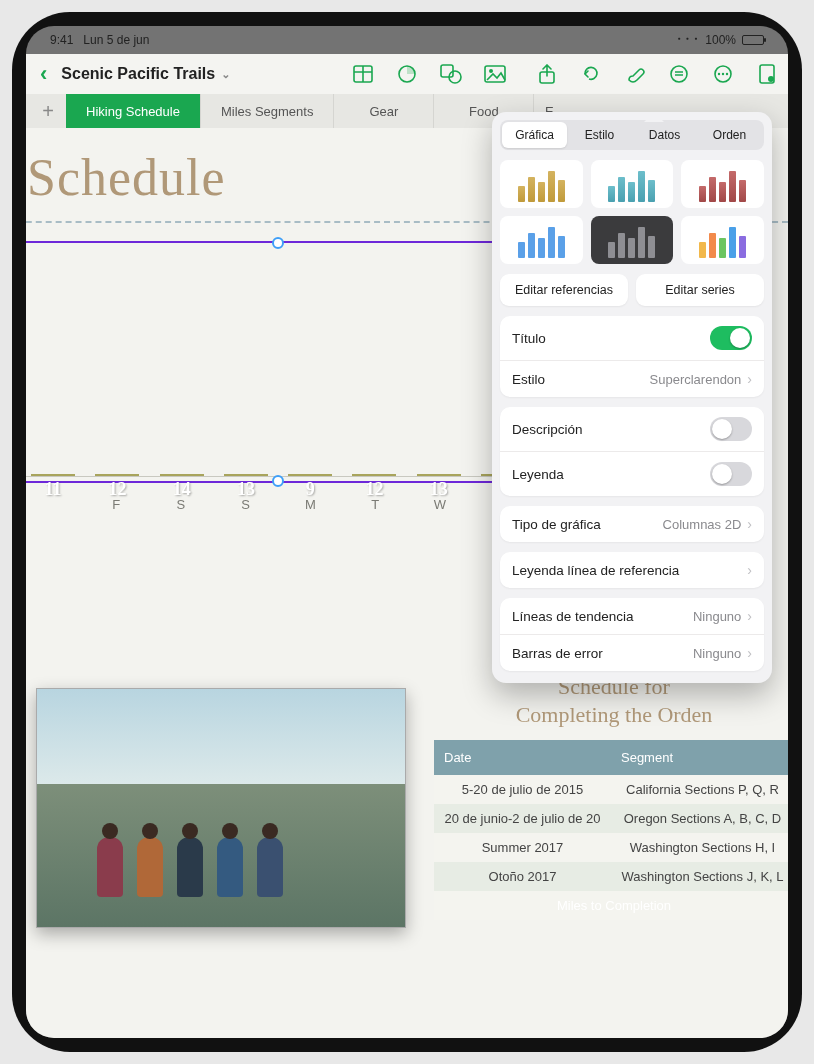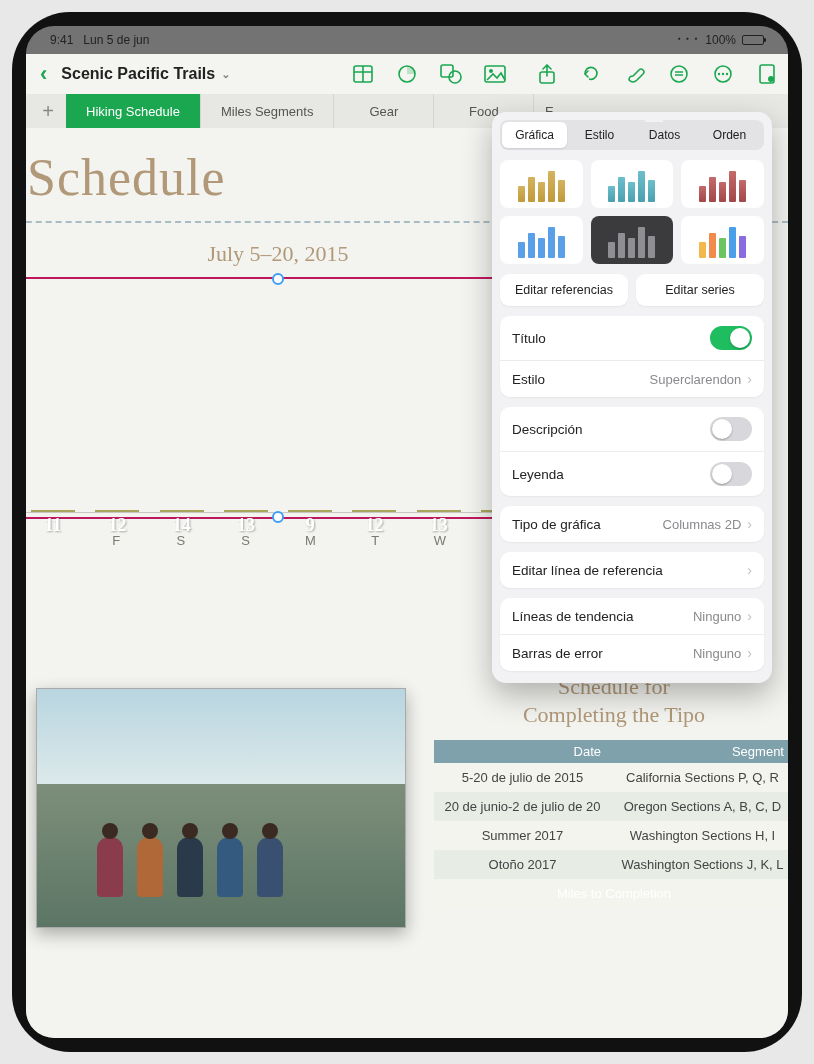--- a/index.html
+++ b/index.html
@@ -40,21 +40,21 @@
   
   .canvas { position:relative; height: calc(100% - 102px); overflow:hidden; background:#f3f3ef;}
 
   
   .page-title { font-family: Georgia, "Times New Roman", serif; font-size:52px; color:#b09878; padding:20px 0 10px 0; margin-left:-40px; letter-spacing:1px;}
   .title-underline { border-bottom:2px dashed #a8bcc5; margin:4px 0 18px -40px; }
 
   
   .chart-block { margin:0 0 0 -8px; position:relative; width:520px; }
   .chart-title { text-align:center; font-family: Georgia, serif; font-size:22px; color:#b09878; margin-bottom:10px; }
-  .chart-sel { border:2px solid #be185d; position:relative; padding:4px 0;}
+  .chart-sel { border:2px solid #6d28d9; position:relative; padding:4px 0;}
   .chart-sel::before, .chart-sel::after { content:""; position:absolute; width:8px; height:8px; background:#fff; border:2px solid #3f9ff7; border-radius:50%; left:50%; transform:translateX(-50%);}
   .chart-sel::before{ top:-6px;} .chart-sel::after{ bottom:-6px;}
   .bars-row { display:flex; align-items:flex-end; height:230px; gap:18px; padding:0 10px; border-bottom:1px solid #c8c8c0;}
   .bar-col { flex:1; display:flex; flex-direction:column; align-items:center; }
   .bar { width:44px; background:linear-gradient(to bottom,#c1bd70 0,#b4b067 100%); border:1px solid #a8a45c; position:relative;}
   .bar-label { position:absolute; top:4px; left:50%; transform:translateX(-50%); color:#fff; font-family:Georgia,serif; font-weight:bold; font-size:18px; text-shadow:1px 1px 2px rgba(0,0,0,.3);}
   .bar-cat { margin-top:8px; color:#7a7a74; font-size:13px; height:16px;}
   .cats-row { display:flex; gap:18px; padding:6px 10px 0;}
   .cats-row .bar-cat { flex:1; text-align:center;}
 
@@ -62,21 +62,21 @@
   .photo-card { position:absolute; left:10px; top:560px; width:370px; height:240px; background:linear-gradient(to bottom,#b8d5e0 0,#dce9ea 40%,#7d8f7a 40%,#5c7565 100%); box-shadow:0 6px 16px rgba(0,0,0,.3); border:1px solid #aaa;}
   .beach-people { position:absolute; bottom:30px; left:60px; display:flex; gap:14px;}
   .person { width:26px; height:60px; background:#2a3a4a; border-radius:12px 12px 4px 4px; position:relative;}
   .person::before{content:""; position:absolute; top:-14px; left:5px; width:16px; height:16px; background:#3a2a22; border-radius:50%;}
   .p1{background:#8a3c4c;} .p2{background:#b06838;} .p4{background:#345a80;} .p5{background:#3a5070;}
 
   
   .schedule-block { position:absolute; right:-6px; top:545px; width:360px;}
   .sched-title { text-align:center; font-family:Georgia,serif; font-size:22px; color:#b09878; line-height:1.25; margin-bottom:12px;}
   .sched-table { width:100%; font-size:13px; border-collapse:collapse;}
-  .sched-table th { background:#7fa1ab; color:#fff; text-align:right; padding:4px 10px; font-weight:500;}
+  .sched-table th { background:#7fa1ab; color:#fff; text-align:left; padding:10px 10px; font-weight:500;}
   .sched-table td { padding:7px 10px; color:#444;text-align:center;}
   .sched-table tr:nth-child(odd) td { background:#f4f4ef;}
   .sched-table tr:nth-child(even) td { background:#e7ece4;}
   .sched-table .foot td { background:#7fa1ab; color:#fff; font-weight:500;}
 
   
   .popover { position:absolute; top:86px; right:16px; width:280px; background:#f2f2f4; border-radius:14px; box-shadow:0 12px 30px rgba(0,0,0,.28); padding:8px 8px 2px; z-index:50;}
   .popover::before { content:""; position:absolute; top:-10px; right:108px; border:10px solid transparent; border-bottom-color:#f2f2f4;}
   .seg-ctrl { display:flex; background:#e3e3e6; border-radius:8px; padding:2px; gap:0; margin-bottom:10px;}
   .seg { flex:1; text-align:center; font-size:12px; padding:6px 0; color:#222; border-radius:6px;}
@@ -223,21 +223,20 @@
       <div class="sheet-tab last" style="min-width:30px;padding:0 8px;">
           <span>E</span>
         </div>
     </div>
 
     <div class="canvas">
       <div class="page-title">g Schedule</div>
       <div class="title-underline"></div>
 
       <div class="chart-block">
-        <div class="chart-title">July 5–20, 2015</div>
         <div class="chart-sel">
           <div class="bars-row" id="bars-row">
               <div class="bar-col">
                 <div class="bar" style="height: 73.3333%;">
                   <div class="bar-label">11</div>
                 </div>
               </div>
               <div class="bar-col">
                 <div class="bar" style="height: 80%;">
                   <div class="bar-label">12</div>
@@ -293,21 +292,21 @@
             <div class="person p2"></div>
             <div class="person"></div>
             <div class="person p4"></div>
             <div class="person p5"></div>
         </div>
       </div>
 
       <div class="schedule-block">
         <div class="sched-title">
           <span>Schedule for</span><br>
-          <span>Completing the Tipo</span>
+          <span>Completing the Orden</span>
         </div>
         <table class="sched-table">
           <thead>
               <tr>
             <th>Date</th>
             <th>Segment</th>
           </tr>
             </thead>
           <tbody id="sched-body">
               <tr>
@@ -430,21 +429,21 @@
           <span>Tipo de gráfica</span>
           <span class="li-val">
               <span>Columnas 2D</span>
               <span class="chev-r">›</span>
             </span>
         </div>
       </div>
 
       <div class="list-group">
         <div class="li-row">
-          <span>Editar línea de referencia</span>
+          <span>Leyenda línea de referencia</span>
           <span class="li-val">
               <span class="chev-r">›</span>
             </span>
         </div>
       </div>
 
       <div class="list-group">
         <div class="li-row">
           <span>Líneas de tendencia</span>
           <span class="li-val">

